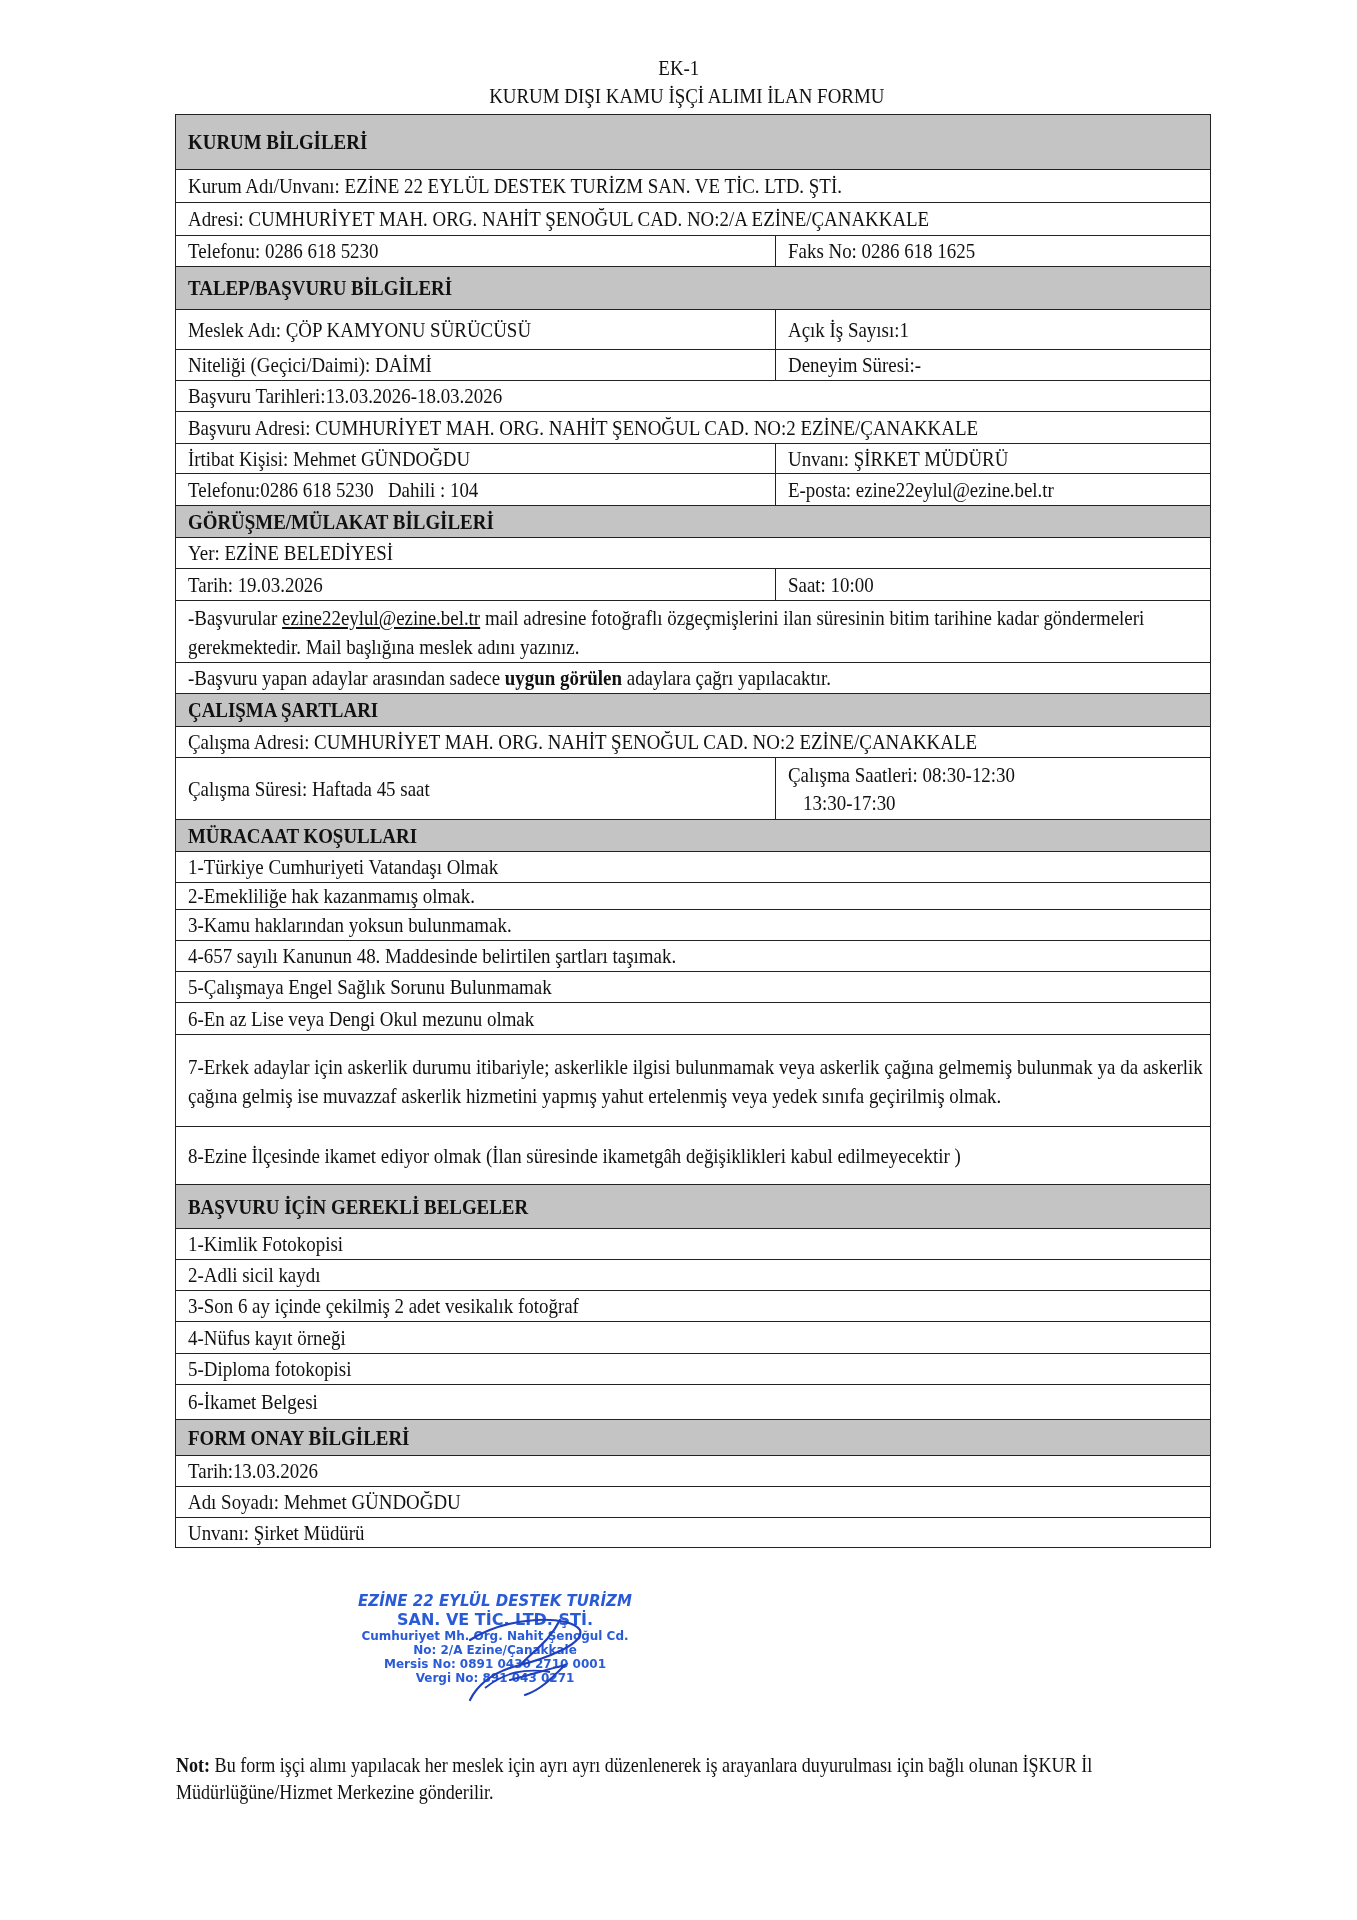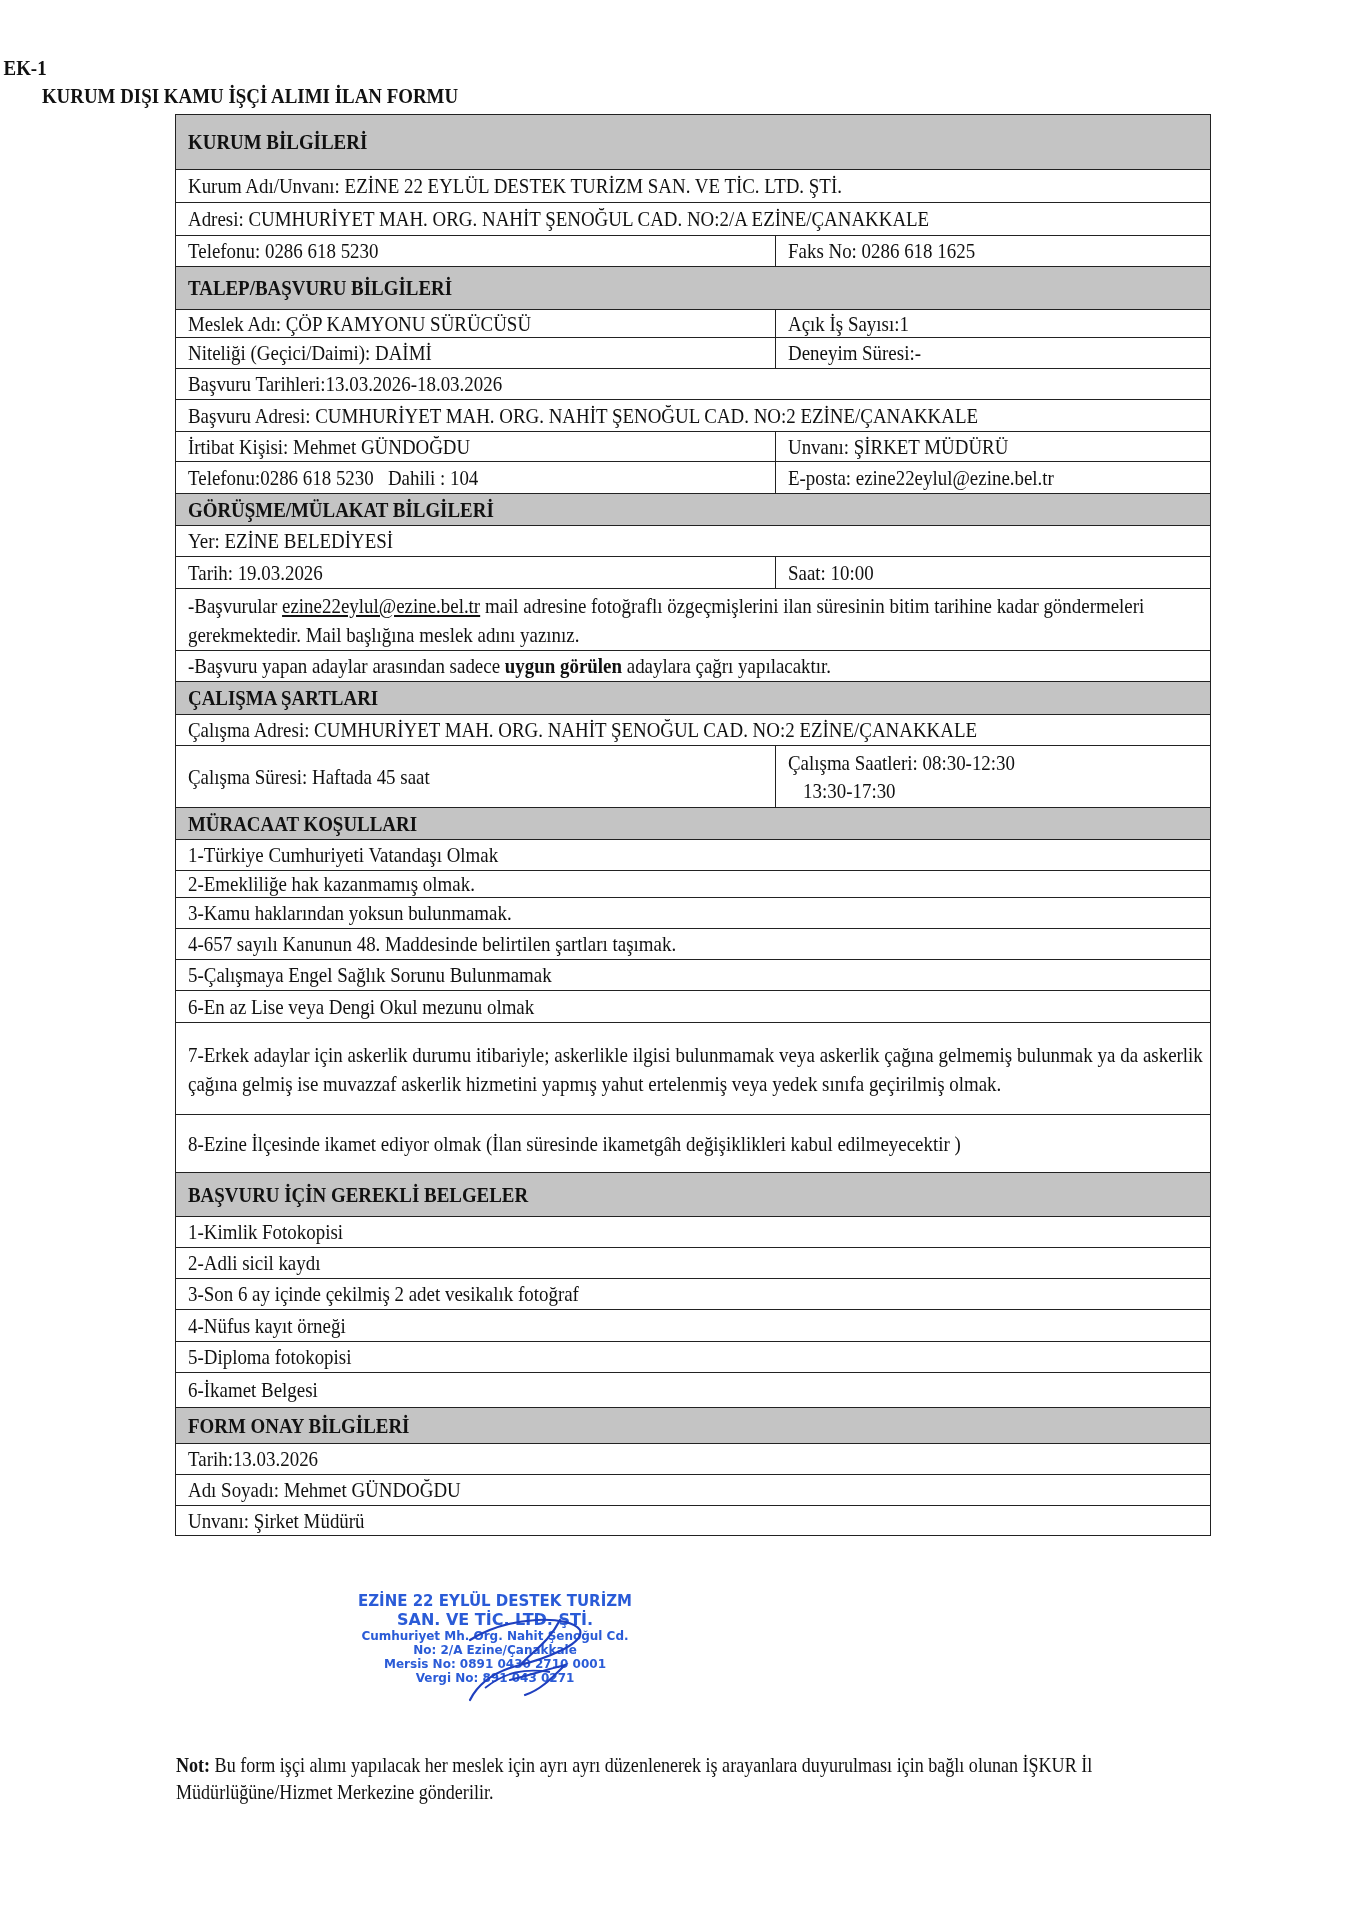--- a/index.html
+++ b/index.html
@@ -1,37 +1,37 @@
 <!DOCTYPE html>
 <html><head>
 <meta charset="utf-8">
 <style>
   html, body { margin: 0; padding: 0; background: #ffffff; }
   body { width: 1357px; height: 1920px; position: relative; overflow: hidden;
          font-family: "Liberation Serif", "DejaVu Serif", serif; color: #111; }
-  .title { position: absolute; left: 0; width: 1357px; font-weight: bold;
+  .title { position: absolute; left: 0; width: 1357px; text-align: center; font-weight: normal;
            font-size: 22px; letter-spacing: 0px; transform-origin: center; }
   .title.ek { top: 55px; }
   .title.main { top: 83px; padding-left: 8px; }
   .sq { display: inline-block; transform: scaleX(0.86); transform-origin: left center; white-space: nowrap; }
   .sqc { display: inline-block; transform: scaleX(0.86); transform-origin: center center; white-space: nowrap; }
   table.form { position: absolute; left: 175px; top: 114px; width: 1036px; border-collapse: collapse;
                table-layout: fixed; }
   table.form td { border: 1.5px solid #222; padding: 0 0 0 12px; font-size: 22px; line-height: 26px;
                   vertical-align: middle; overflow: hidden; }
   table.form tr.hdr td { background: #c4c4c4; font-weight: bold; font-size: 22px; }
   .col-r { width: 435px; }
   .u { text-decoration: underline; }
   .b { font-weight: bold; }
   .just { text-align: justify; padding-right: 10px !important; }
   .multi { line-height: 29px !important; }
   .stamp { position: absolute; left: 340px; top: 1592px; width: 310px; text-align: center;
            font-family: "DejaVu Sans", sans-serif; color: #2a5bd7; font-weight: bold; }
   .stamp div { white-space: nowrap; }
-  .stamp .l1 { font-size: 15px; letter-spacing: 0px; }
+  .stamp .l1 { font-size: 15px; letter-spacing: 0px; font-style: italic; }
   .stamp .l2 { font-size: 16px; }
   .stamp .l3, .stamp .l4, .stamp .l5, .stamp .l6 { font-size: 12px; }
   .sig { position: absolute; left: 450px; top: 1610px; width: 150px; height: 100px; }
   .note { position: absolute; left: 176px; top: 1752px; width: 1050px; font-size: 21px; 
           line-height: 27px; }
   .note .b { font-weight: bold; }
 </style>
 </head>
 <body>
 
@@ -55,21 +55,21 @@
         <td colspan="2"><span class="sq">Adresi: CUMHURİYET MAH. ORG. NAHİT ŞENOĞUL CAD. NO:2/A EZİNE/ÇANAKKALE</span></td>
       </tr>
   <tr style="height:31px">
     <td><span class="sq">Telefonu: 0286 618 5230</span></td>
     <td><span class="sq">Faks No: 0286 618 1625</span></td>
   </tr>
 
   <tr class="hdr" style="height:43px">
     <td colspan="2"><span class="sq">TALEP/BAŞVURU BİLGİLERİ</span></td>
   </tr>
-  <tr style="height:28px">
+  <tr style="height:40px">
     <td><span class="sq">Meslek Adı: ÇÖP KAMYONU SÜRÜCÜSÜ</span></td>
     <td><span class="sq">Açık İş Sayısı:1</span></td>
   </tr>
   <tr style="height:31px">
     <td><span class="sq">Niteliği (Geçici/Daimi): DAİMİ</span></td>
     <td><span class="sq">Deneyim Süresi:-</span></td>
   </tr>
   <tr style="height:31px">
         <td colspan="2"><span class="sq">Başvuru Tarihleri:13.03.2026-18.03.2026</span></td>
       </tr>

